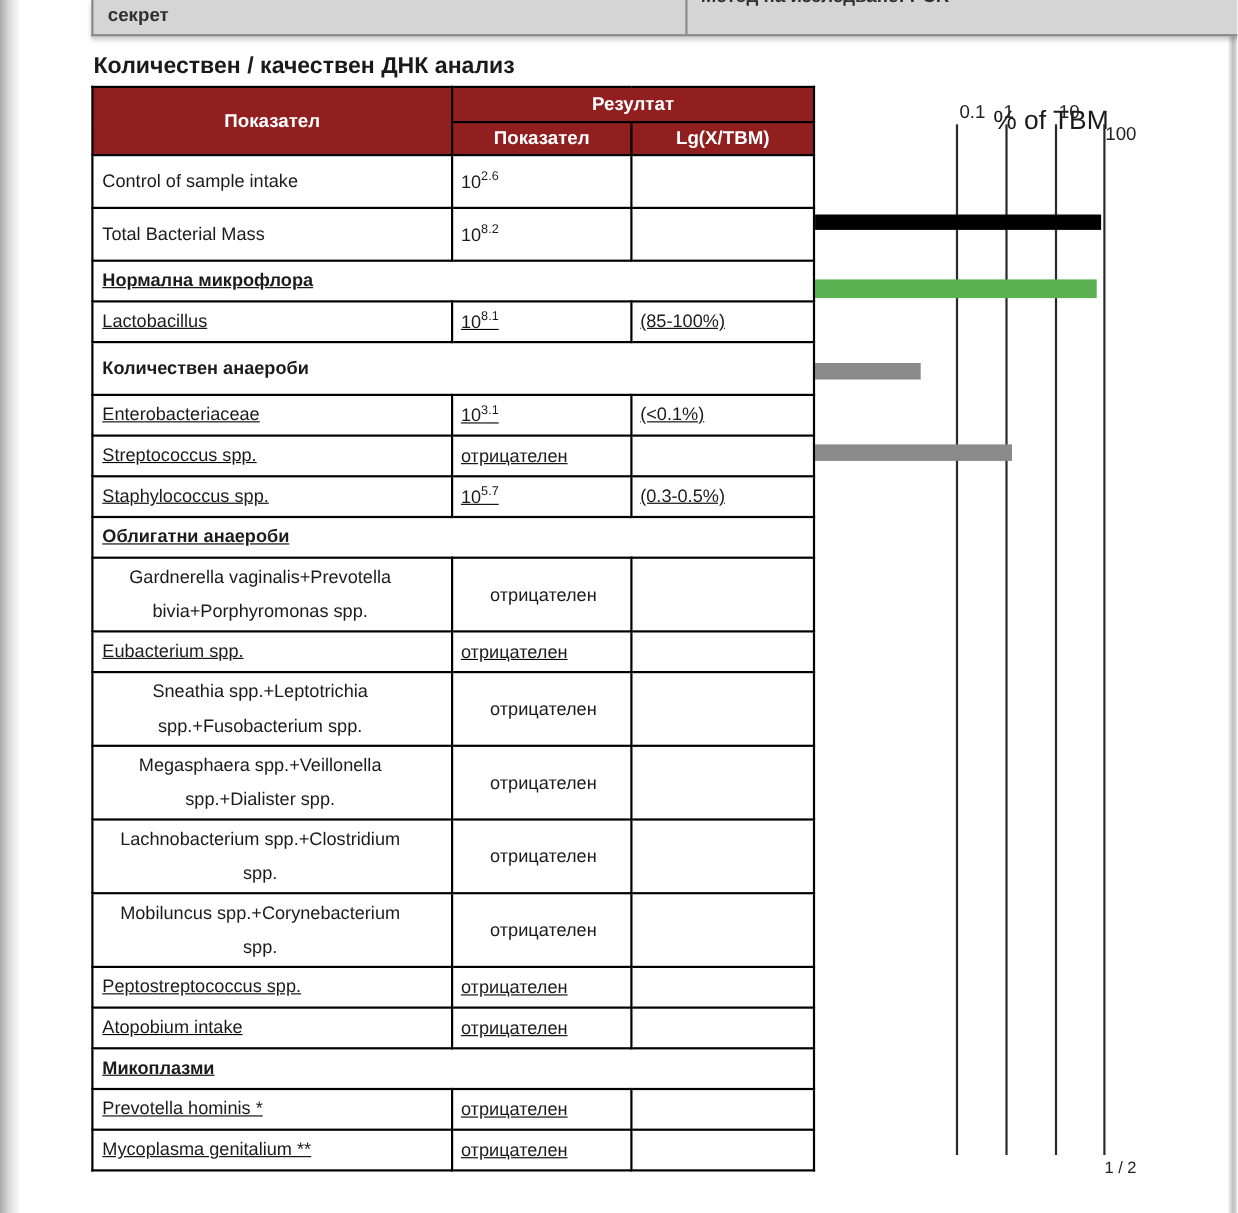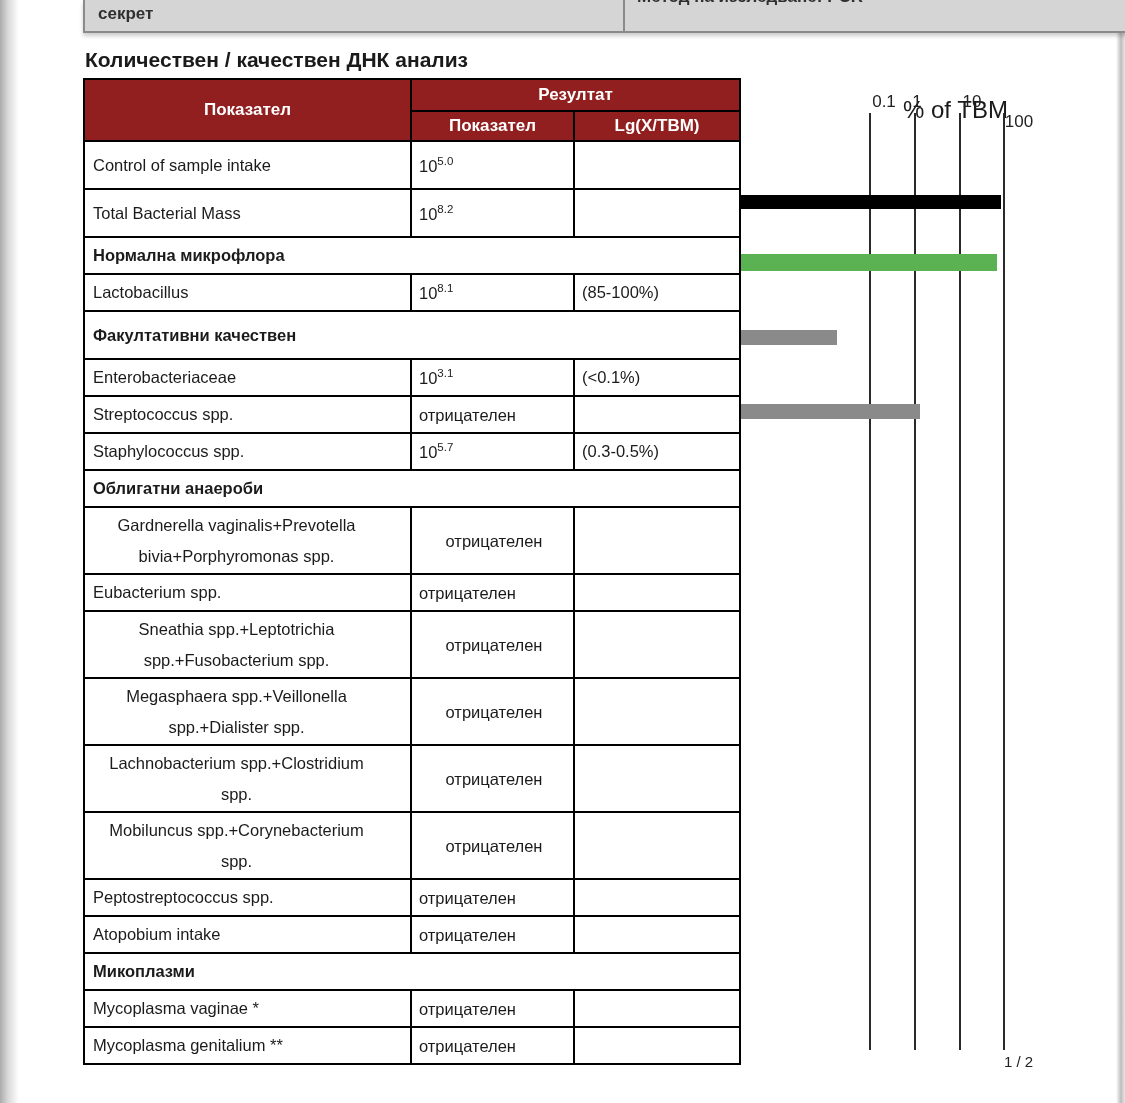--- a/index.html
+++ b/index.html
@@ -42,21 +42,21 @@
   .mk-entero { left:716px; top:330px; border:2px solid #3a3a3a; }
   .mk-staph  { left:716px; top:404px; border:2px solid #3a3a3a; }
 
   
   table.report { position:absolute; left:83px; top:78px; width:656px; border-collapse:collapse;
                  table-layout:fixed; background:#fff;padding-left:28px; }
   table.report col.c1 { width:327px; } table.report col.c2 { width:163px; } table.report col.c3 { width:166px; }
   table.report th, table.report td { border:2px solid #000; font-size:16.5px; color:#1b1b1b; }
   table.report thead th { background:#911f1f; color:#ffffff; font-weight:bold; text-align:center; font-size:17px; }
   tr.hr1 { height:32px; } tr.hr2 { height:30px; }
-  tr.h36 { height:48px; } tr.h37 { height:37px; } tr.h65 { height:65px;text-align:center; }
+  tr.h36 { height:48px; } tr.h37 { height:37px;text-decoration:underline; } tr.h65 { height:65px;text-align:center; }
   td.name { padding:2px 30px 2px 8px; line-height:1.85; }
   td.qty, td.lg { padding:2px 4px 2px 7px; }
   td.section { font-weight:bold; padding:2px 8px; font-size:17px; }
   .sup { font-size:11.5px; vertical-align:7px; }
 
   .page-num { position:absolute; left:1004px; top:1053px; font-size:15px; color:#222; }
 </style>
 </head>
 <body>
 
@@ -105,38 +105,38 @@
         <th colspan="2">Резултат</th>
       </tr>
       <tr class="hr2">
         <th>Показател</th>
         <th>Lg(X/TBM)</th>
       </tr>
     </thead>
     <tbody>
       <tr class="h36">
         <td class="name">Control of sample intake</td>
-        <td class="qty"><span>10</span><span class="sup">5.0</span></td>
+        <td class="qty"><span>10</span><span class="sup">2.6</span></td>
         <td class="lg"></td>
       </tr>
       <tr class="h36">
         <td class="name">Total Bacterial Mass</td>
         <td class="qty"><span>10</span><span class="sup">8.2</span></td>
         <td class="lg"></td>
       </tr>
       <tr class="h37">
         <td class="section" colspan="3">Нормална микрофлора</td>
       </tr>
       <tr class="h37">
         <td class="name">Lactobacillus</td>
         <td class="qty"><span>10</span><span class="sup">8.1</span></td>
         <td class="lg">(85-100%)</td>
       </tr>
       <tr class="h36">
-        <td class="section" colspan="3">Факултативни качествен</td>
+        <td class="section" colspan="3">Количествен анаероби</td>
       </tr>
       <tr class="h37">
         <td class="name">Enterobacteriaceae</td>
         <td class="qty"><span>10</span><span class="sup">3.1</span></td>
         <td class="lg">(&lt;0.1%)</td>
       </tr>
       <tr class="h37">
         <td class="name">Streptococcus spp.</td>
         <td class="qty"><span>отрицателен</span><span class="sup"></span></td>
         <td class="lg"></td>
@@ -186,21 +186,21 @@
       </tr>
       <tr class="h37">
         <td class="name">Atopobium intake</td>
         <td class="qty"><span>отрицателен</span><span class="sup"></span></td>
         <td class="lg"></td>
       </tr>
       <tr class="h37">
         <td class="section" colspan="3">Микоплазми</td>
       </tr>
       <tr class="h37">
-        <td class="name">Mycoplasma vaginae *</td>
+        <td class="name">Prevotella hominis *</td>
         <td class="qty"><span>отрицателен</span><span class="sup"></span></td>
         <td class="lg"></td>
       </tr>
       <tr class="h37">
         <td class="name">Mycoplasma genitalium **</td>
         <td class="qty"><span>отрицателен</span><span class="sup"></span></td>
         <td class="lg"></td>
       </tr>
     </tbody>
   </table>

